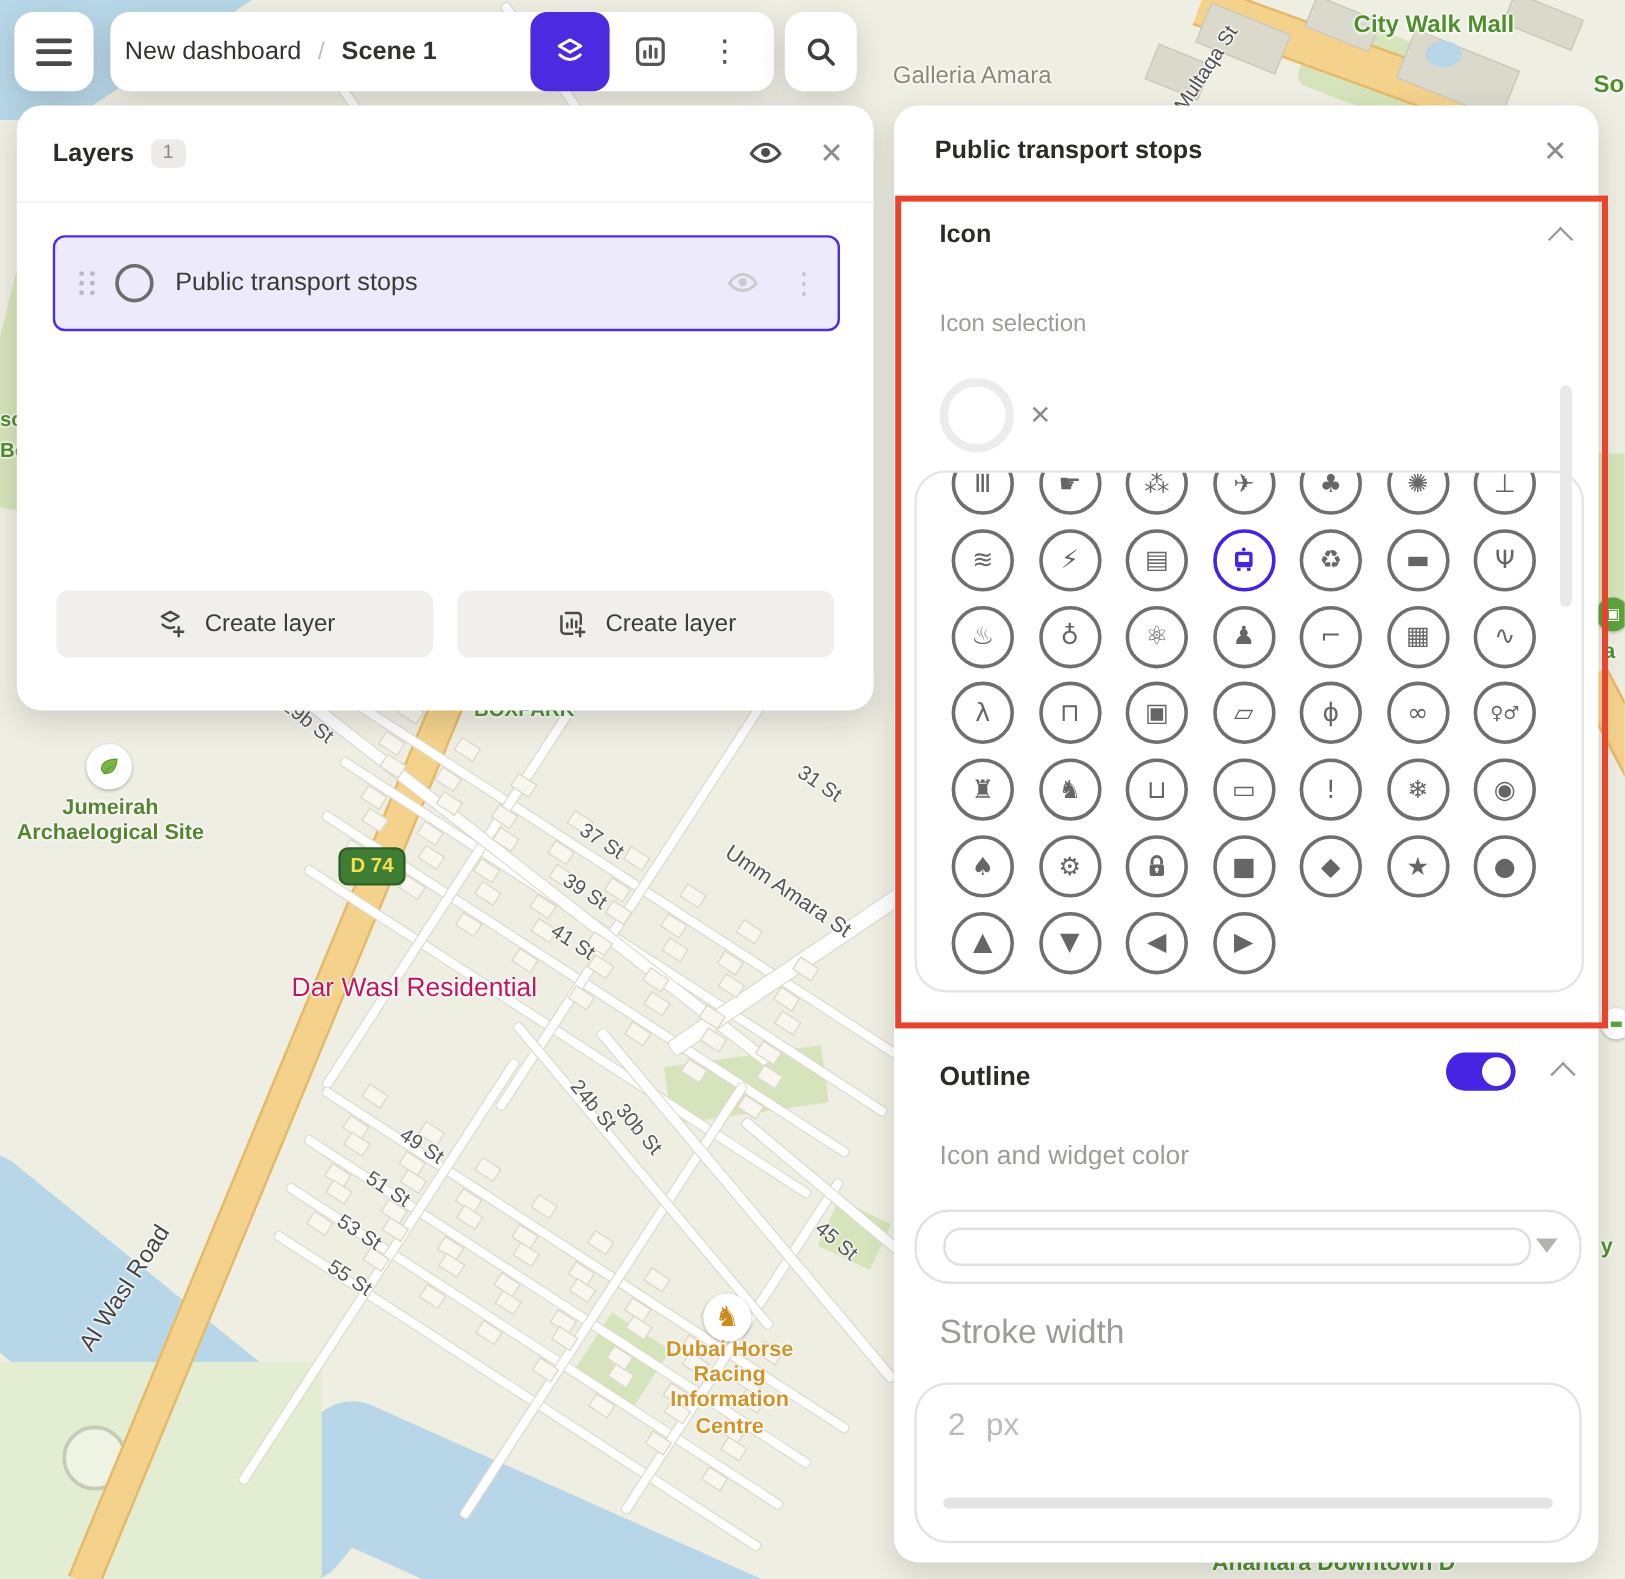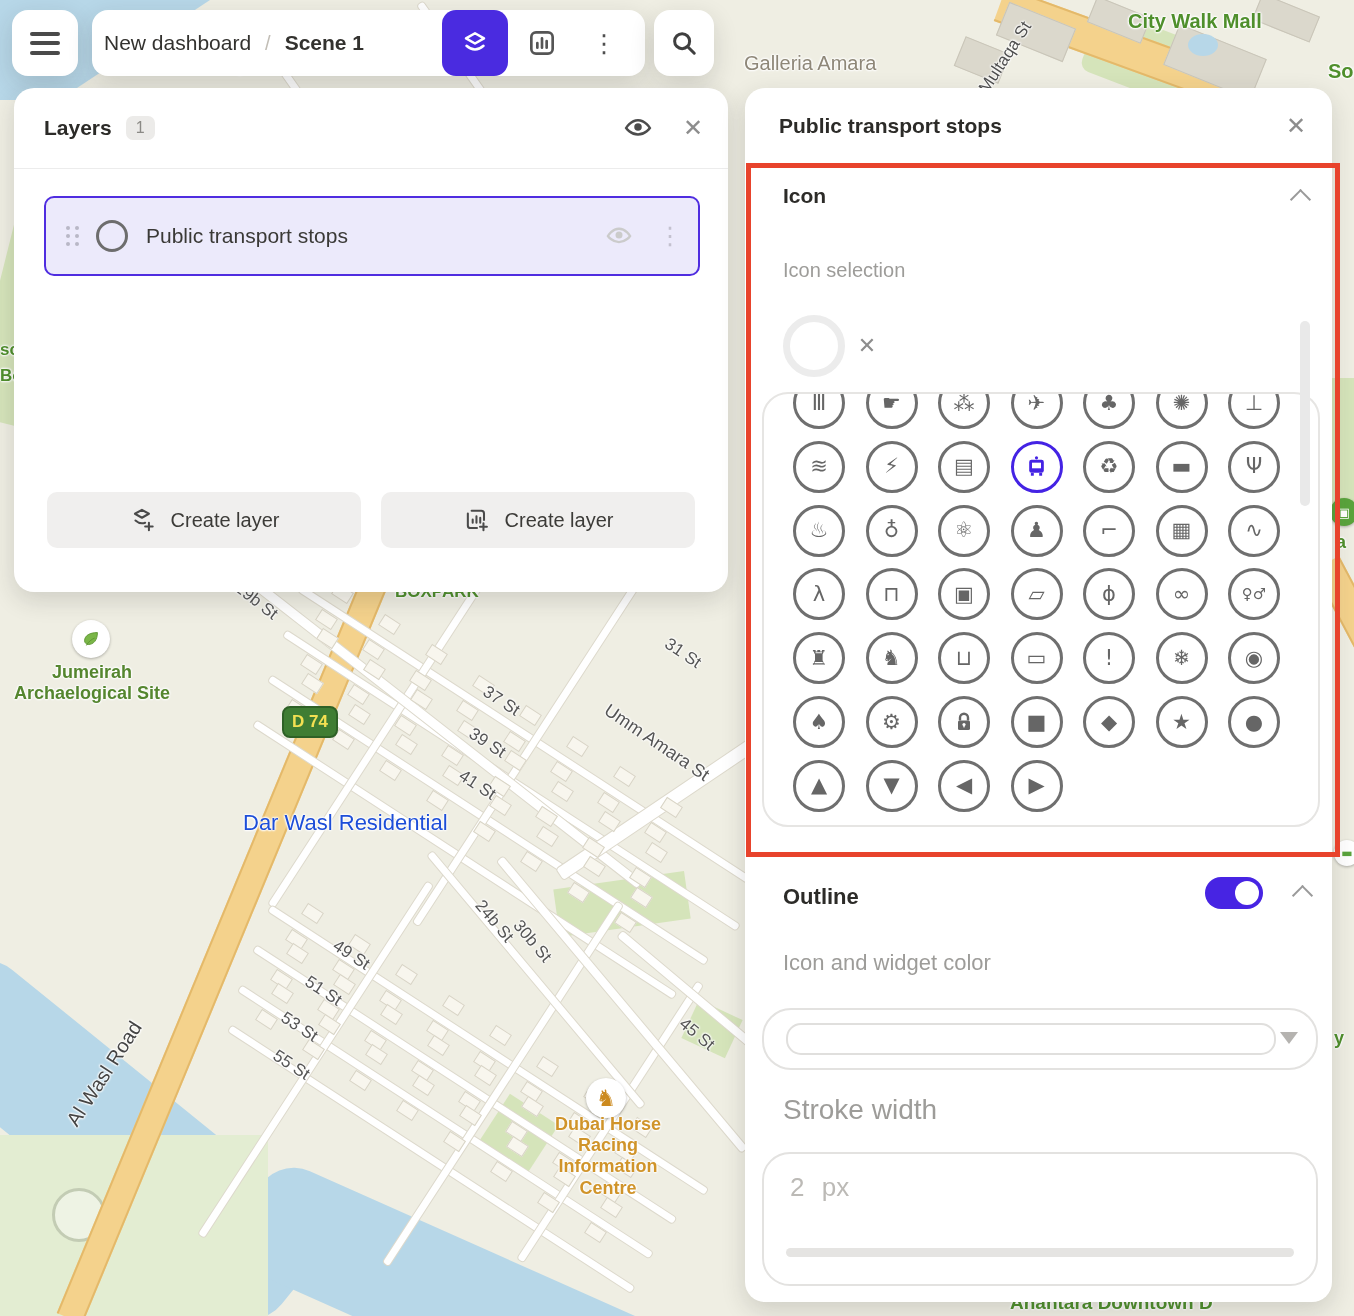--- a/index.html
+++ b/index.html
@@ -248,21 +248,21 @@
       <div class="map-label" style="left: 246px; top: 62px; font-size: 16px; color: rgb(85, 85, 85); transform: rotate(55deg);">9</div>
       <div class="map-label" style="left: 6px; top: 662px; font-size: 18px; color: rgb(85, 134, 47); font-weight: bold; width: 172px; text-align: center;">Jumeirah
 Archaelogical Site</div>
       <div class="map-label" style="left: 395px; top: 582px; font-size: 17px; color: rgb(79, 143, 44); font-weight: bold;">BOXPARK</div>
       <div class="map-label" style="left: 243px; top: 578px; font-size: 17px; color: rgb(85, 85, 85); transform: rotate(38deg);">29b St</div>
       <div class="map-label" style="left: 672px; top: 634px; font-size: 17px; color: rgb(85, 85, 85); transform: rotate(34deg);">31 St</div>
       <div class="map-label" style="left: 490px; top: 682px; font-size: 17px; color: rgb(85, 85, 85); transform: rotate(33deg);">37 St</div>
       <div class="map-label" style="left: 476px; top: 724px; font-size: 17px; color: rgb(85, 85, 85); transform: rotate(33deg);">39 St</div>
       <div class="map-label" style="left: 466px; top: 766px; font-size: 17px; color: rgb(85, 85, 85); transform: rotate(33deg);">41 St</div>
       <div class="map-label" style="left: 612px; top: 700px; font-size: 18px; color: rgb(85, 85, 85); transform: rotate(34deg);">Umm Amara St</div>
-      <div class="map-label" style="left: 243px; top: 810px; font-size: 22px; color: #1d4ed8;">Dar Wasl Residential</div>
+      <div class="map-label" style="left: 243px; top: 810px; font-size: 22px; color: #be185d;">Dar Wasl Residential</div>
       <div class="map-label" style="left: 340px; top: 936px; font-size: 17px; color: rgb(85, 85, 85); transform: rotate(33deg);">49 St</div>
       <div class="map-label" style="left: 312px; top: 972px; font-size: 17px; color: rgb(85, 85, 85); transform: rotate(33deg);">51 St</div>
       <div class="map-label" style="left: 288px; top: 1008px; font-size: 17px; color: rgb(85, 85, 85); transform: rotate(33deg);">53 St</div>
       <div class="map-label" style="left: 280px; top: 1046px; font-size: 17px; color: rgb(85, 85, 85); transform: rotate(33deg);">55 St</div>
       <div class="map-label" style="left: 62px; top: 1118px; font-size: 20px; color: rgb(69, 69, 69); transform: rotate(-57deg);">Al Wasl Road</div>
       <div class="map-label" style="left: 486px; top: 896px; font-size: 17px; color: rgb(85, 85, 85); transform: rotate(50deg);">24b St</div>
       <div class="map-label" style="left: 524px; top: 916px; font-size: 17px; color: rgb(85, 85, 85); transform: rotate(50deg);">30b St</div>
       <div class="map-label" style="left: 688px; top: 1014px; font-size: 17px; color: rgb(85, 85, 85); transform: rotate(40deg);">45 St</div>
       <div class="map-label" style="left: 528px; top: 1114px; font-size: 18px; color: rgb(208, 148, 42); font-weight: bold; width: 160px; text-align: center;">Dubai Horse
 Racing

